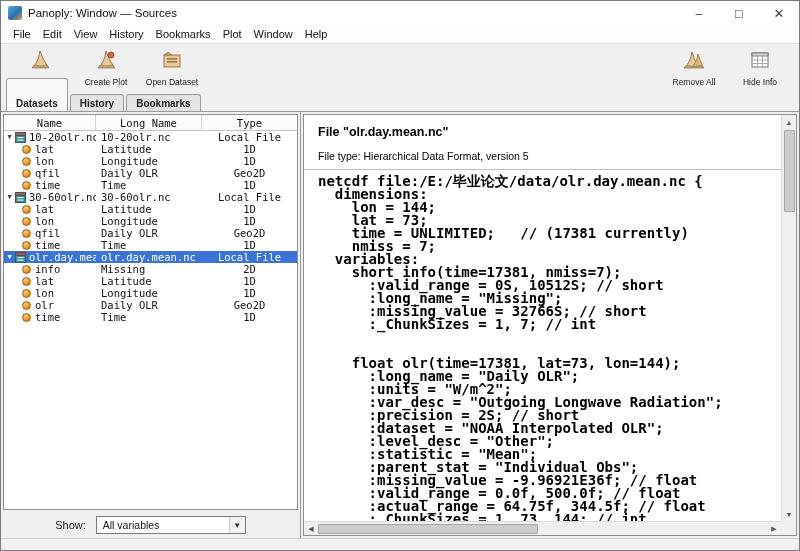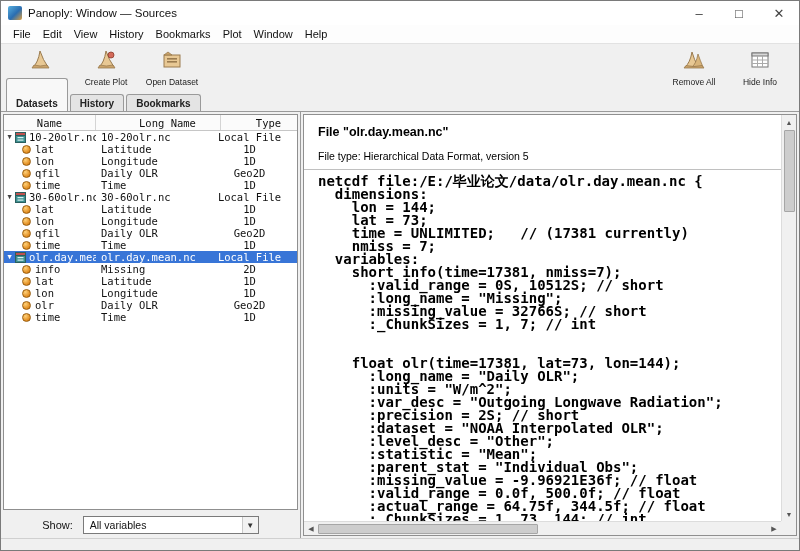--- a/index.html
+++ b/index.html
@@ -41,42 +41,42 @@
 
   
   .main { flex:1 1 auto; display:flex; border-top:1px solid #9a9a9a; min-height:0; }
 
   
   .left-panel { width:300px; flex:0 0 300px; display:flex; flex-direction:column;
                 background:#f0f0f0; border-right:1px solid #9a9a9a; min-height:0; }
   .tree-wrap { flex:1 1 auto; margin:2px; border:1px solid #8f8f8f; background:#fff;
                display:flex; flex-direction:column; overflow:hidden; min-height:0; }
   .tree-header { display:flex; height:16px; background:#fbfbfb; border-bottom:1px solid #c6c6c6;
-                 font-family:"DejaVu Sans Mono", monospace; font-size:10.5px; color:#111; flex:0 0 auto;gap:19px; }
+                 font-family:"DejaVu Sans Mono", monospace; font-size:10.5px; color:#111; flex:0 0 auto; }
   .tree-header .hc { display:flex; align-items:center; justify-content:center; border-right:1px solid #d4d4d4; }
   .hc-name { width:92px; } .hc-long { width:106px; } .hc-type { flex:1; border-right:none !important; }
   .tree-body { flex:1 1 auto; overflow:hidden; }
   .row { display:flex; height:12px; line-height:12px; font-family:"DejaVu Sans Mono", monospace;
          font-size:10.5px; color:#111; align-items:center; }
   .row.selected { background:#3875d7; color:#fff; }
   .c-name { width:92px; display:flex; align-items:center; overflow:hidden; white-space:nowrap; }
   .c-long { width:106px; padding-left:5px; overflow:hidden; white-space:nowrap; }
   .c-type { flex:1; text-align:center; overflow:hidden; white-space:nowrap; }
   .expander { width:11px; text-align:center; font-size:7px; color:#444; flex:0 0 auto; }
   .row.selected .expander { color:#fff; }
   .row.variable .expander { visibility:hidden; }
   .indent { display:inline-block; height:1px; flex:0 0 auto; }
   .icon-dataset { width:11px; height:11px; margin-right:3px; flex:0 0 auto; }
   .icon-variable { width:9px; height:9px; margin-right:4px; border-radius:50%; flex:0 0 auto;
                    background:radial-gradient(circle at 35% 30%, #ffd27a, #e08a1e 70%, #a85f0a);
                    border:1px solid #9a5f10; }
 
   .show-bar { height:26px; flex:0 0 auto; display:flex; align-items:center; justify-content:center;
               gap:10px; font-size:11px; color:#111; }
-  .combo { width:176px; height:18px; background:#fff; border:1px solid #7a7a7a;
+  .combo { width:150px; height:18px; background:#fff; border:1px solid #7a7a7a;
            display:flex; align-items:center; font-size:10.5px; }
   .combo .val { flex:1; padding-left:6px; }
   .combo .chev { width:16px; height:100%; background:#f2f2f2; border-left:1px solid #c9c9c9;
                  display:flex; align-items:center; justify-content:center; font-size:8px; color:#333; }
 
   
   .right-panel { flex:1 1 auto; margin:2px; border:1px solid #8f8f8f; background:#fff;
                  display:grid; grid-template-columns:1fr 15px; grid-template-rows:1fr 14px; min-width:0; }
   .info-content { grid-column:1; grid-row:1; padding:10px 14px 0 14px; overflow:hidden; min-width:0; }
   .info-title { font-size:12.5px; font-weight:bold; color:#000; }

